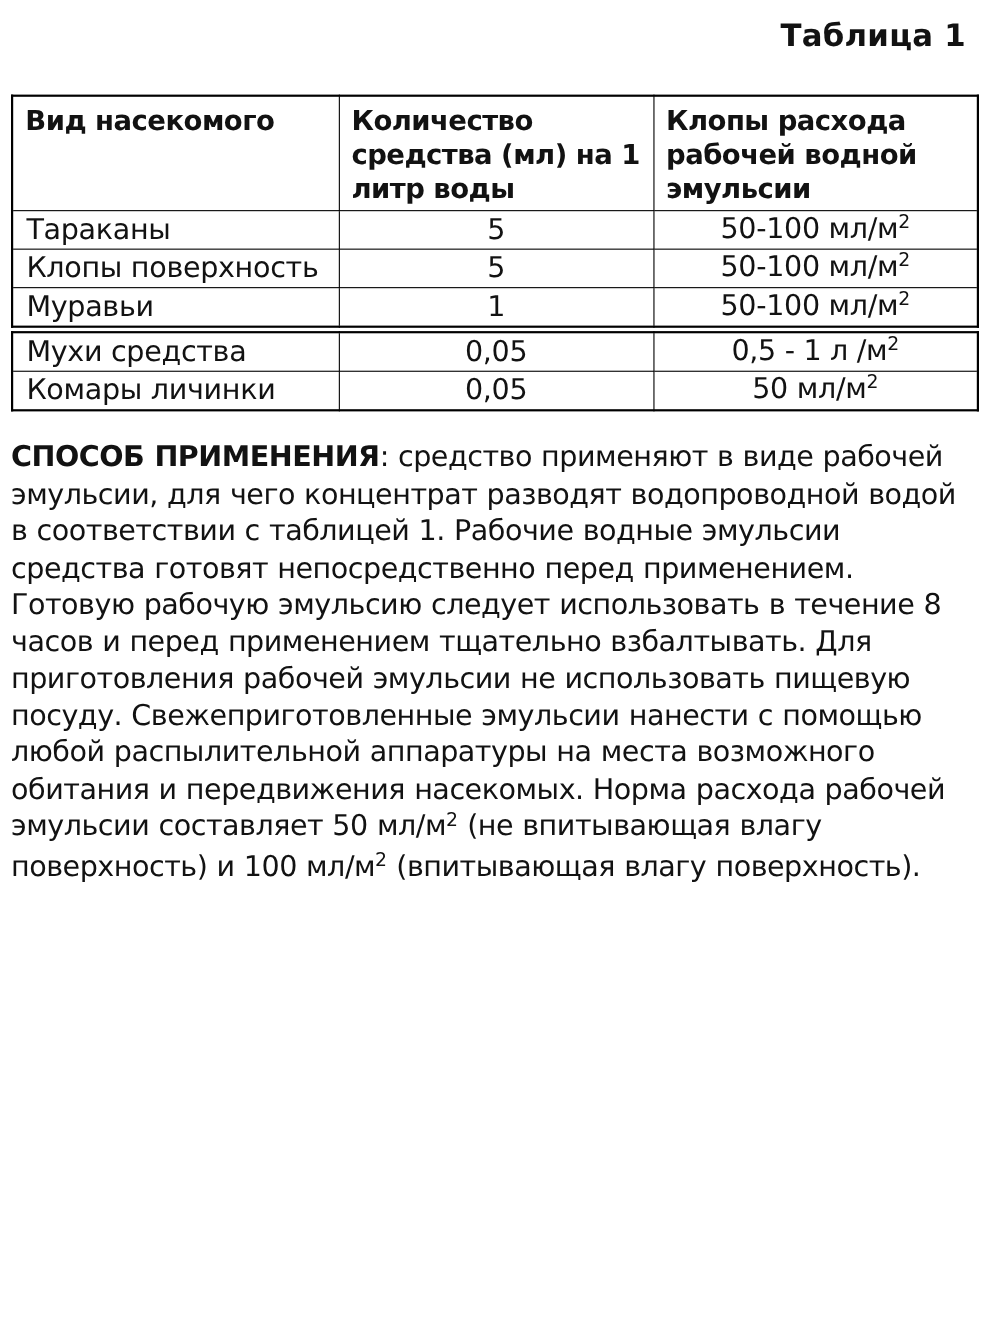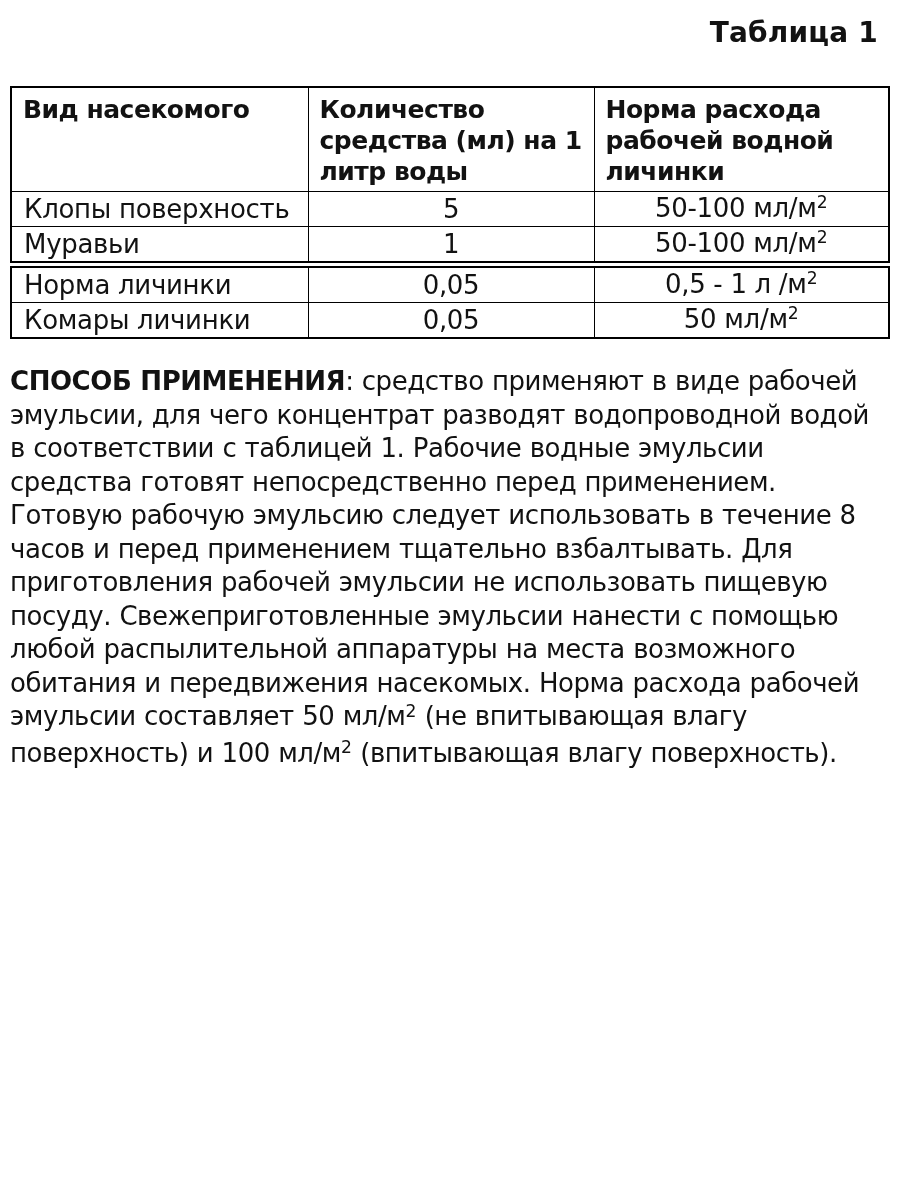--- a/index.html
+++ b/index.html
@@ -82,21 +82,26 @@
   <table class="tbl tbl-1">
     <colgroup>
       <col style="width:297px">
         <col style="width:286px">
         <col style="width:295px">
     </colgroup>
     <tbody>
         <tr>
       <th>Вид насекомого</th>
       <th>Количество средства (мл) на 1 литр воды</th>
-      <th>Норма расхода рабочей водной личинки</th>
+      <th>Клопы расхода рабочей водной эмульсии</th>
+    </tr>
+    <tr>
+      <td class="name">Тараканы</td>
+      <td class="c">5</td>
+      <td class="c">50-100 мл/м<span class="sup">2</span></td>
     </tr>
     <tr>
       <td class="name">Клопы поверхность</td>
       <td class="c">5</td>
       <td class="c">50-100 мл/м<span class="sup">2</span></td>
     </tr>
     <tr>
       <td class="name">Муравьи</td>
       <td class="c">1</td>
       <td class="c">50-100 мл/м<span class="sup">2</span></td>
@@ -105,21 +110,21 @@
     </table>
 
   <table class="tbl tbl-2">
     <colgroup>
       <col style="width:297px">
         <col style="width:286px">
         <col style="width:295px">
     </colgroup>
     <tbody>
     <tr>
-      <td class="name">Норма личинки</td>
+      <td class="name">Мухи средства</td>
       <td class="c">0,05</td>
       <td class="c">0,5 - 1 л /м<span class="sup">2</span></td>
     </tr>
     <tr>
       <td class="name">Комары личинки</td>
       <td class="c">0,05</td>
       <td class="c">50 мл/м<span class="sup">2</span></td>
     </tr>
   </tbody>
     </table>

